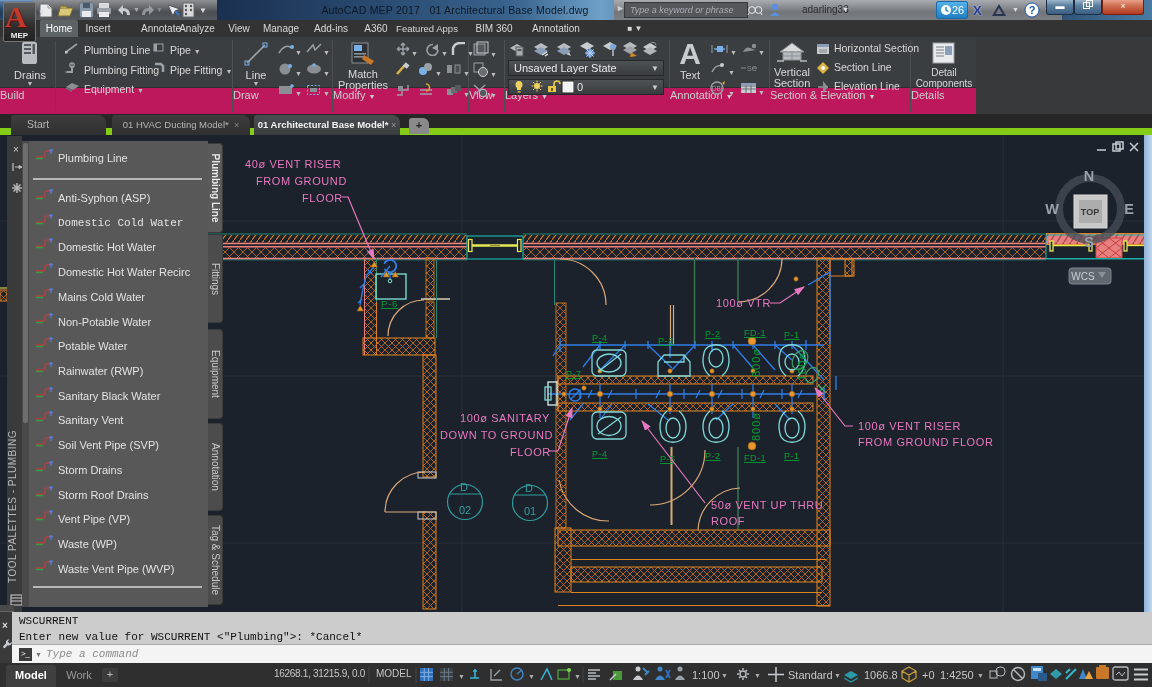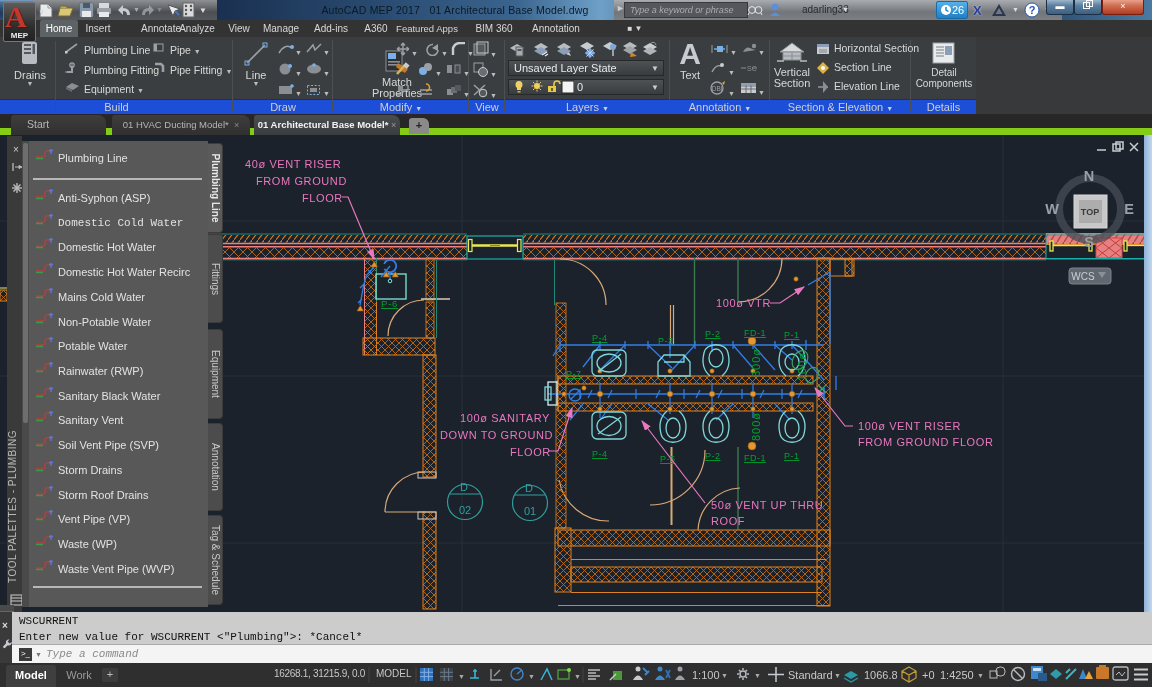--- a/index.html
+++ b/index.html
@@ -29,21 +29,21 @@
 #winbtns { position:absolute; right:8px; top:0px; height:15px; z-index:40; }
 .winbtn { display:inline-block; width:28px; height:15px; margin-left:0px; border:1px solid #1c2f45; border-top:none; border-radius:0 0 3px 3px; background:linear-gradient(180deg,#9db6cc,#5c7f9e 40%,#3b5f82); color:#fff; text-align:center; font-size:9px; line-height:13px; vertical-align:top; }
 #closebtn { width:42px; background:linear-gradient(180deg,#e8a08c,#cf6f50 40%,#b03b22); border-color:#7a1d0d; }
 
 #ribbontabs { position:absolute; left:0; top:20px; width:1152px; height:17px; background:#333333; }
 .rtab { position:absolute; top:0; height:17px; color:#d8d8d8; font-size:10px; line-height:17px; text-align:center; }
 .rtab.active { background:#5d6265; color:#fff; border-radius:2px 2px 0 0; }
 
 #ribbon { position:absolute; left:0; top:37px; width:1152px; height:78px; background:#3b3e40; }
 .rpanel { position:absolute; top:0; height:78px; }
-.rpanel .plabel { position:absolute; left:0; bottom:0; width:100%; height:16px; background:#1d4ed8; border-top:1px solid #2c2e30; color:#cfcfcf; font-size:11px; text-align:center; line-height:15px; }
+.rpanel .plabel { position:absolute; left:0; bottom:0; width:100%; height:28px; background:#be185d; border-top:1px solid #2c2e30; color:#cfcfcf; font-size:11px; line-height:15px; }
 .rpanel .psep { position:absolute; right:0; top:3px; width:1px; height:72px; background:#4d5052; }
 .bigbtn { position:absolute; text-align:center; color:#d8d8d8; font-size:11px; }
 .rowitem { position:absolute; color:#d8d8d8; font-size:10.5px; white-space:nowrap; }
 .combo { position:absolute; background:linear-gradient(180deg,#4e5254,#393c3e); border:1px solid #26282a; color:#e8e8e8; font-size:11px; line-height:14px; padding-left:5px; }
 .combo .arr { position:absolute; right:4px; top:1px; color:#ccc; font-size:8px; }
 
 #filetabs { position:absolute; left:0; top:114px; width:1152px; height:21px; background:#272727; border-bottom:7px solid #84cc16; }
 .ftab { position:absolute; top:1px; height:20px; font-size:11px; line-height:19px; color:#b5b5b5; padding:0 10px; }
 .ftab.active { background:linear-gradient(180deg,#4a4d4f,#3a3d3f); color:#f2f2f2; }
 .ftab.inactive { background:linear-gradient(180deg,#3d3d3d,#303030); }
@@ -249,21 +249,21 @@
           </svg><span style="font-size:7px;color:#bbb">▼</span></div>
       <div class="rowitem" style="left:72px;top:46px;"><svg width="18" height="13">
             <rect x="2.5" y="2.5" width="12" height="9" fill="none" stroke="#7ab0e8" stroke-dasharray="2 1.6"></rect>
             <rect x="5" y="5" width="7" height="4" fill="#8a8f94"></rect>
           </svg><span style="font-size:7px;color:#bbb">▼</span></div>
     </div>
 
     <div class="rpanel" style="left:333px;width:136px;">
       <div class="plabel">Modify <span style="font-size:7px">▼</span></div>
         <div class="psep"></div>
-      <div class="bigbtn" style="left:4px;top:12px;width:52px;margin-left:34px;">
+      <div class="bigbtn" style="left:4px;top:4px;width:52px;">
         <svg width="26" height="26">
             <rect x="2" y="2" width="16" height="20" fill="#2e3134" stroke="#8a8f94"></rect>
             <rect x="4" y="4" width="8" height="6" fill="#7ab0e8"></rect>
             <rect x="4" y="12" width="12" height="1.6" fill="#8a8f94"></rect>
             <rect x="4" y="15" width="12" height="1.6" fill="#8a8f94"></rect>
             <path d="M14 14 L24 20 L21 24 L12 18 Z" fill="#c87828"></path>
           </svg>
         <div style="line-height:11px">Match<br>Properties</div>
       </div>
       <div class="rowitem" style="left:62px;top:5px;"><svg width="16" height="14">

